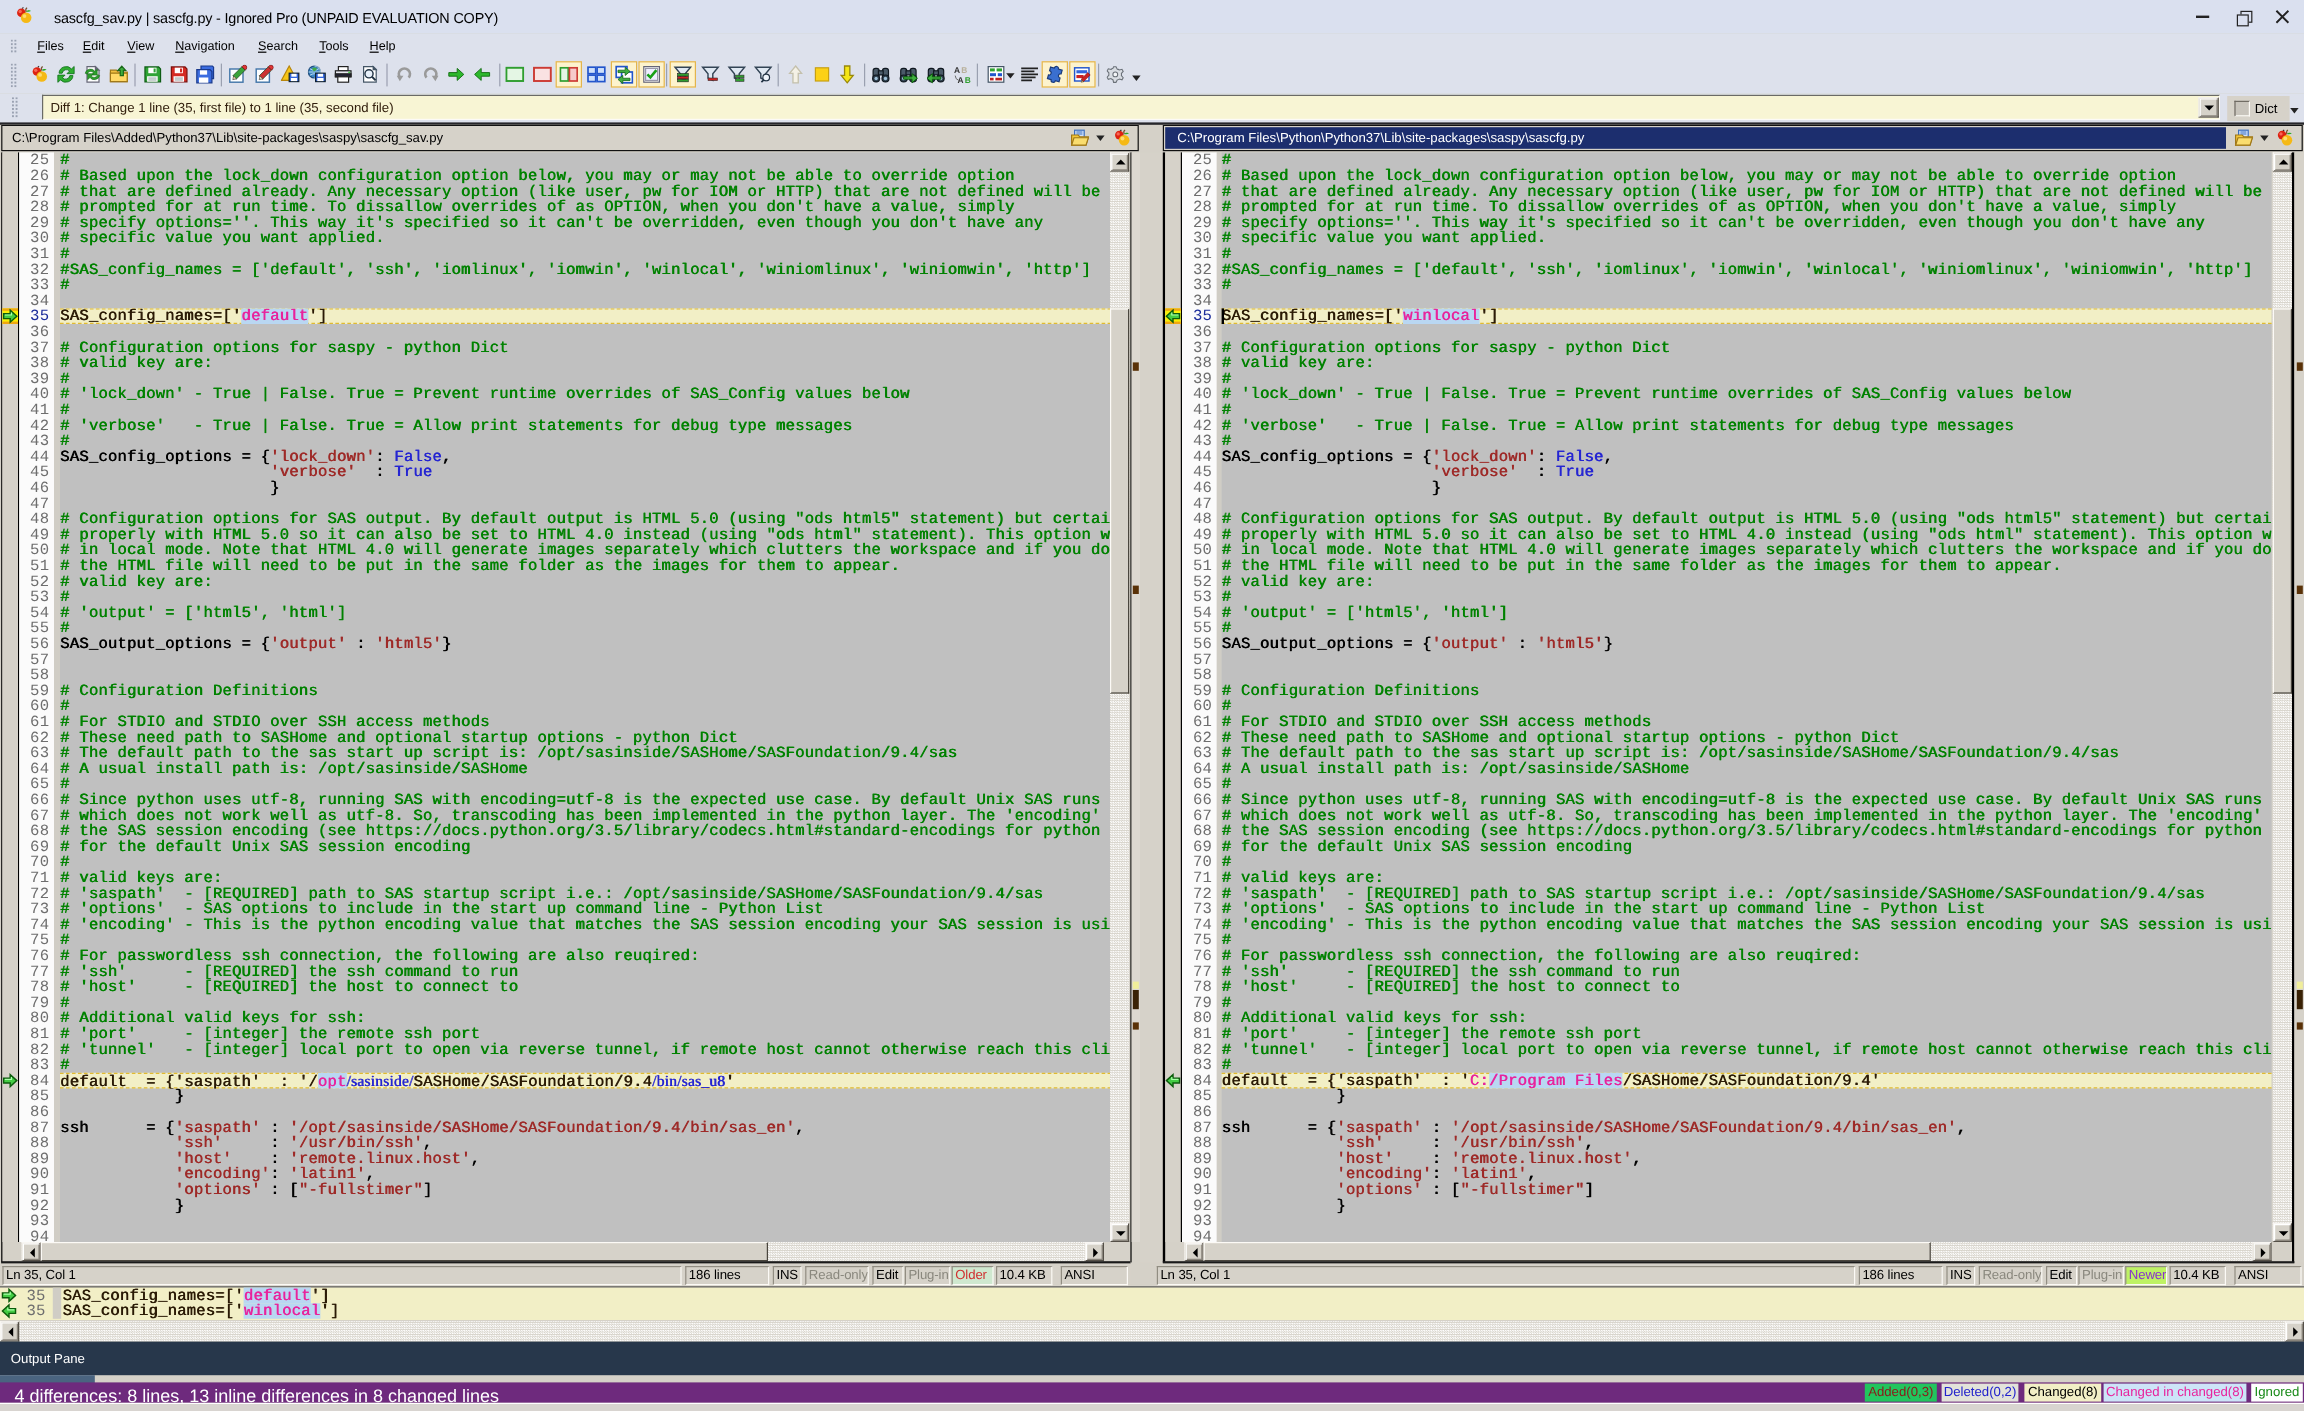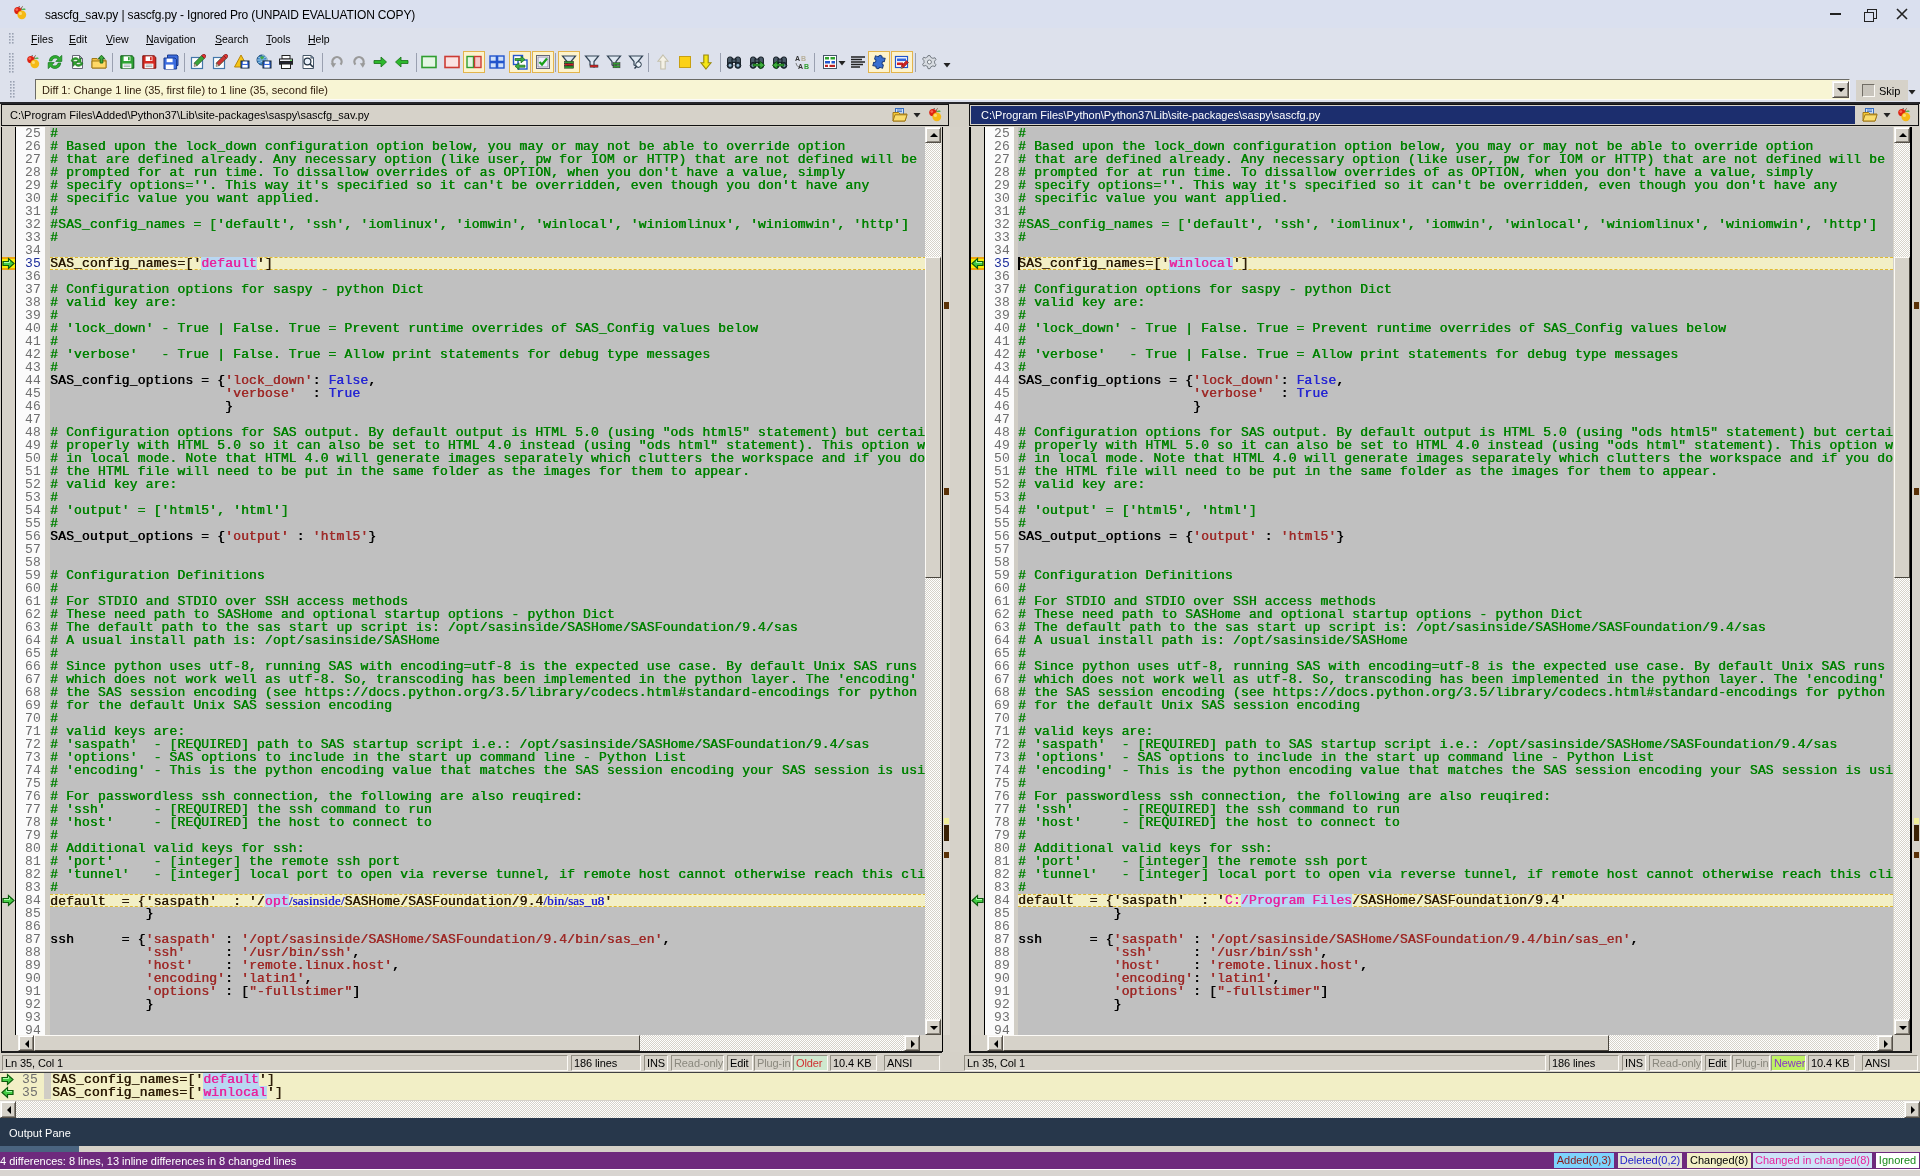--- a/index.html
+++ b/index.html
@@ -430,21 +430,21 @@
   </div>
 <div class="abs" style="left:35px;top:79px;width:1815px;height:21px;background:#f8f5d4;border:1px solid;border-color:#6a6a66 #fcfaf6 #fcfaf6 #6a6a66;box-sizing:border-box"></div>
 <div class="abs" style="left:42px;top:84px;font-size:11px;color:#33200e">Diff 1: Change 1 line (35, first file) to 1 line (35, second file)</div>
 <div class="abs btn3d" style="left:1832px;top:81px;width:17px;height:17px">
     <svg width="16" height="16" viewBox="0 0 16 16">
       <path d="M8 10 L12 6 L4 6 Z" fill="#000"></path>
     </svg>
   </div>
 <div class="abs" style="left:1856px;top:80px;width:52px;height:21px;background:#d6d2c9"></div>
 <div class="abs" style="left:1862px;top:84px;width:13px;height:13px;background:#c8c4bc;border:1px solid;border-color:#706c64 #fcfaf6 #fcfaf6 #706c64;box-sizing:border-box"></div>
-<div class="abs" style="left:1879px;top:85px;font-size:11px;color:#000">Skip</div>
+<div class="abs" style="left:1879px;top:85px;font-size:11px;color:#000">Dict</div>
 <div class="abs" style="left:1908px;top:89px">
     <svg width="8" height="6" viewBox="0 0 8 6">
       <path d="M0.5 1 L7.5 1 L4 5.5 Z" fill="#222"></path>
     </svg>
   </div>
 <div class="abs" style="left:0;top:103px;width:1920px;height:24px;background:#d5d1c8"></div>
 <div class="abs" style="left:0;top:102px;width:1920px;height:2px;background:#26262a"></div>
 <div class="abs" style="left:1px;top:104px;width:948px;height:22px;background:#d6d2c9;border:1px solid #111;box-sizing:border-box"></div>
 <div class="abs" style="left:10px;top:109px;font-size:11px;color:#000">C:\Program Files\Added\Python37\Lib\site-packages\saspy\sascfg_sav.py</div>
 <div class="abs" style="left:892px;top:107px;width:16px;height:16px">
@@ -934,19 +934,19 @@
   </div>
 <div class="abs btn3d" style="left:1904px;top:1101px;width:16px;height:17px">
     <svg width="16" height="16" viewBox="0 0 16 16">
       <path d="M10 8 L6 4 L6 12 Z" fill="#000"></path>
     </svg>
   </div>
 <div class="abs" style="left:0;top:1118px;width:1920px;height:28px;background:#27374b"></div>
 <div class="abs" style="left:9px;top:1127px;font-size:11px;color:#fff">Output Pane</div>
 <div class="abs" style="left:0;top:1146px;width:79px;height:7px;background:#4a6480"></div>
 <div class="abs" style="left:0;top:1152px;width:1920px;height:17px;background:#6e2a7d"></div>
-<div class="abs" style="left:0;top:1155px;font-size:11px;color:#fff">4 differences: 8 lines, 13 inline differences in 8 changed lines</div>
-<div class="abs" style="left:1554px;top:1153px;width:60px;height:15px;background:#7dd3fc;color:#8b1a1a;font-size:11px;line-height:15px;text-align:center;white-space:nowrap">Added(0,3)</div>
+<div class="abs" style="left:12px;top:1155px;font-size:15px;color:#fff">4 differences: 8 lines, 13 inline differences in 8 changed lines</div>
+<div class="abs" style="left:1554px;top:1153px;width:60px;height:15px;background:#22c55e;color:#8b1a1a;font-size:11px;line-height:15px;text-align:center;white-space:nowrap">Added(0,3)</div>
 <div class="abs" style="left:1618px;top:1153px;width:64px;height:15px;background:#e2e2da;color:#2222cc;font-size:11px;line-height:15px;text-align:center;white-space:nowrap">Deleted(0,2)</div>
 <div class="abs" style="left:1687px;top:1153px;width:64px;height:15px;background:#f2efc6;color:#000;font-size:11px;line-height:15px;text-align:center;white-space:nowrap">Changed(8)</div>
 <div class="abs" style="left:1753px;top:1153px;width:119px;height:15px;background:#cde4f8;color:#e8239c;font-size:11px;line-height:15px;text-align:center;white-space:nowrap">Changed in changed(8)</div>
 <div class="abs" style="left:1876px;top:1153px;width:43px;height:15px;background:#ffffff;color:#1a8a1a;font-size:11px;line-height:15px;text-align:center;white-space:nowrap">Ignored</div>
 <div class="abs" style="left:0;top:1169px;width:1920px;height:1px;background:#fff"></div>
 <div class="abs" style="left:0;top:1170px;width:1920px;height:6px;background:#d8d4d0"></div>
 </body></html>

